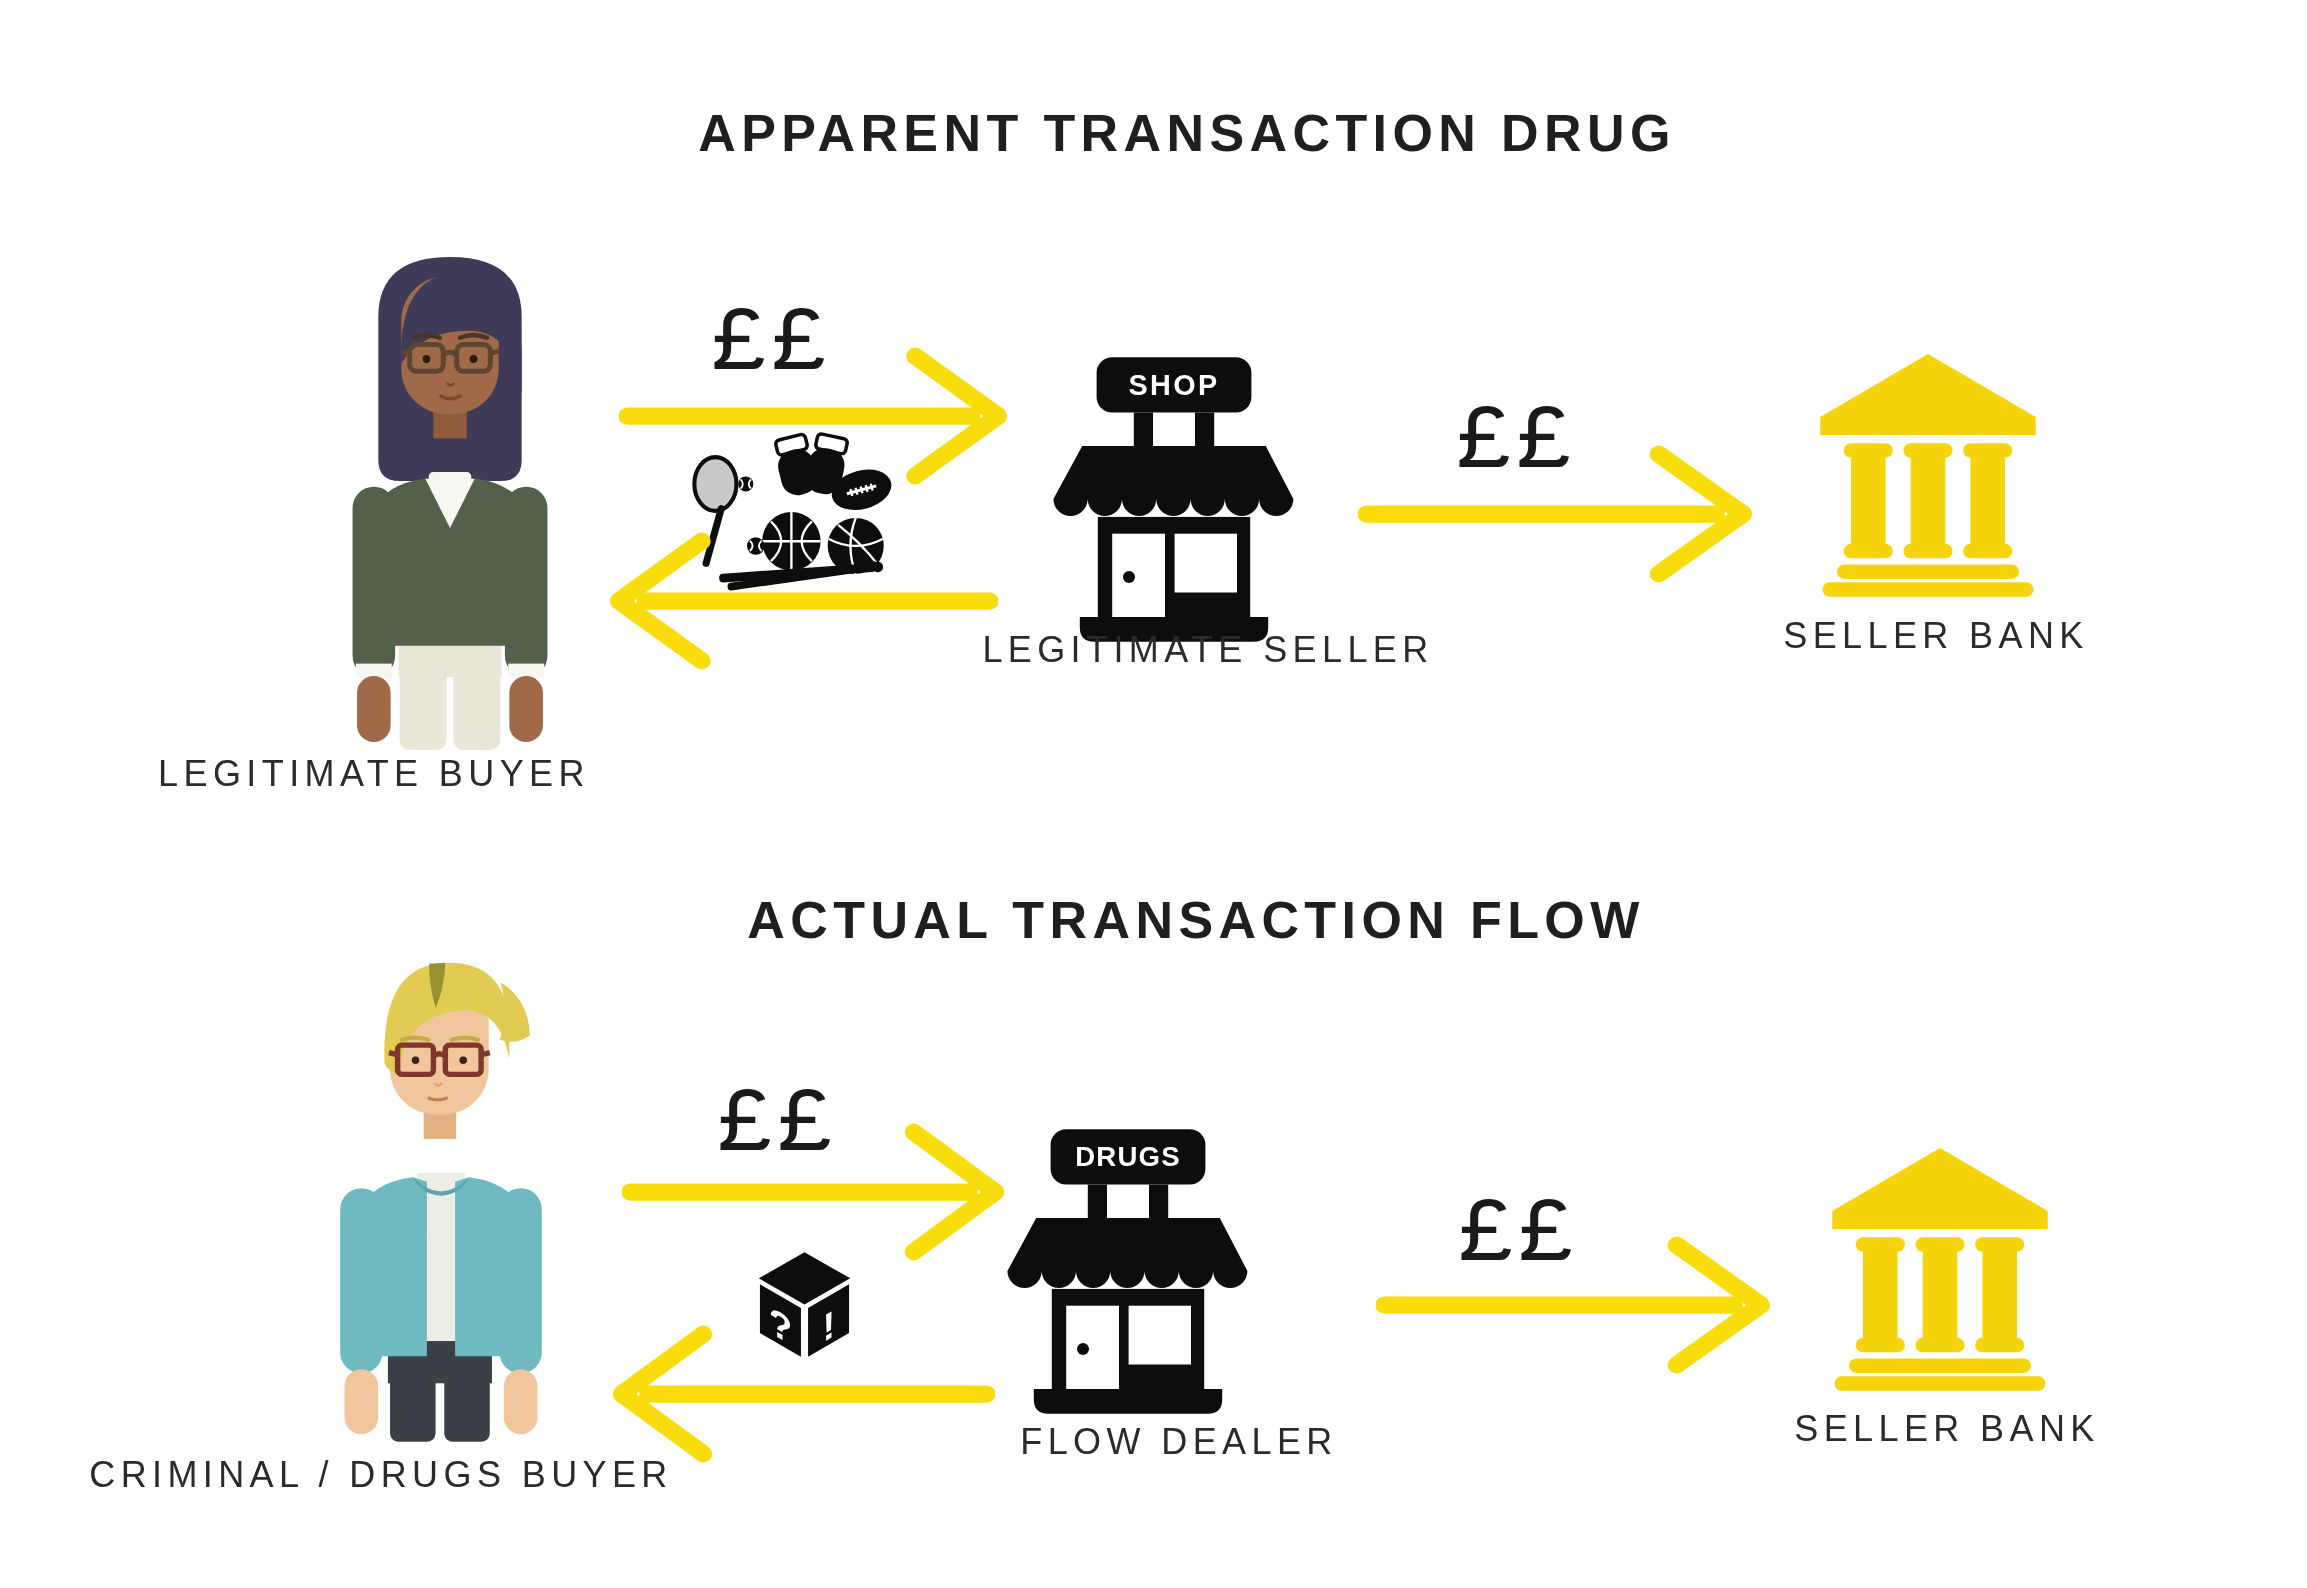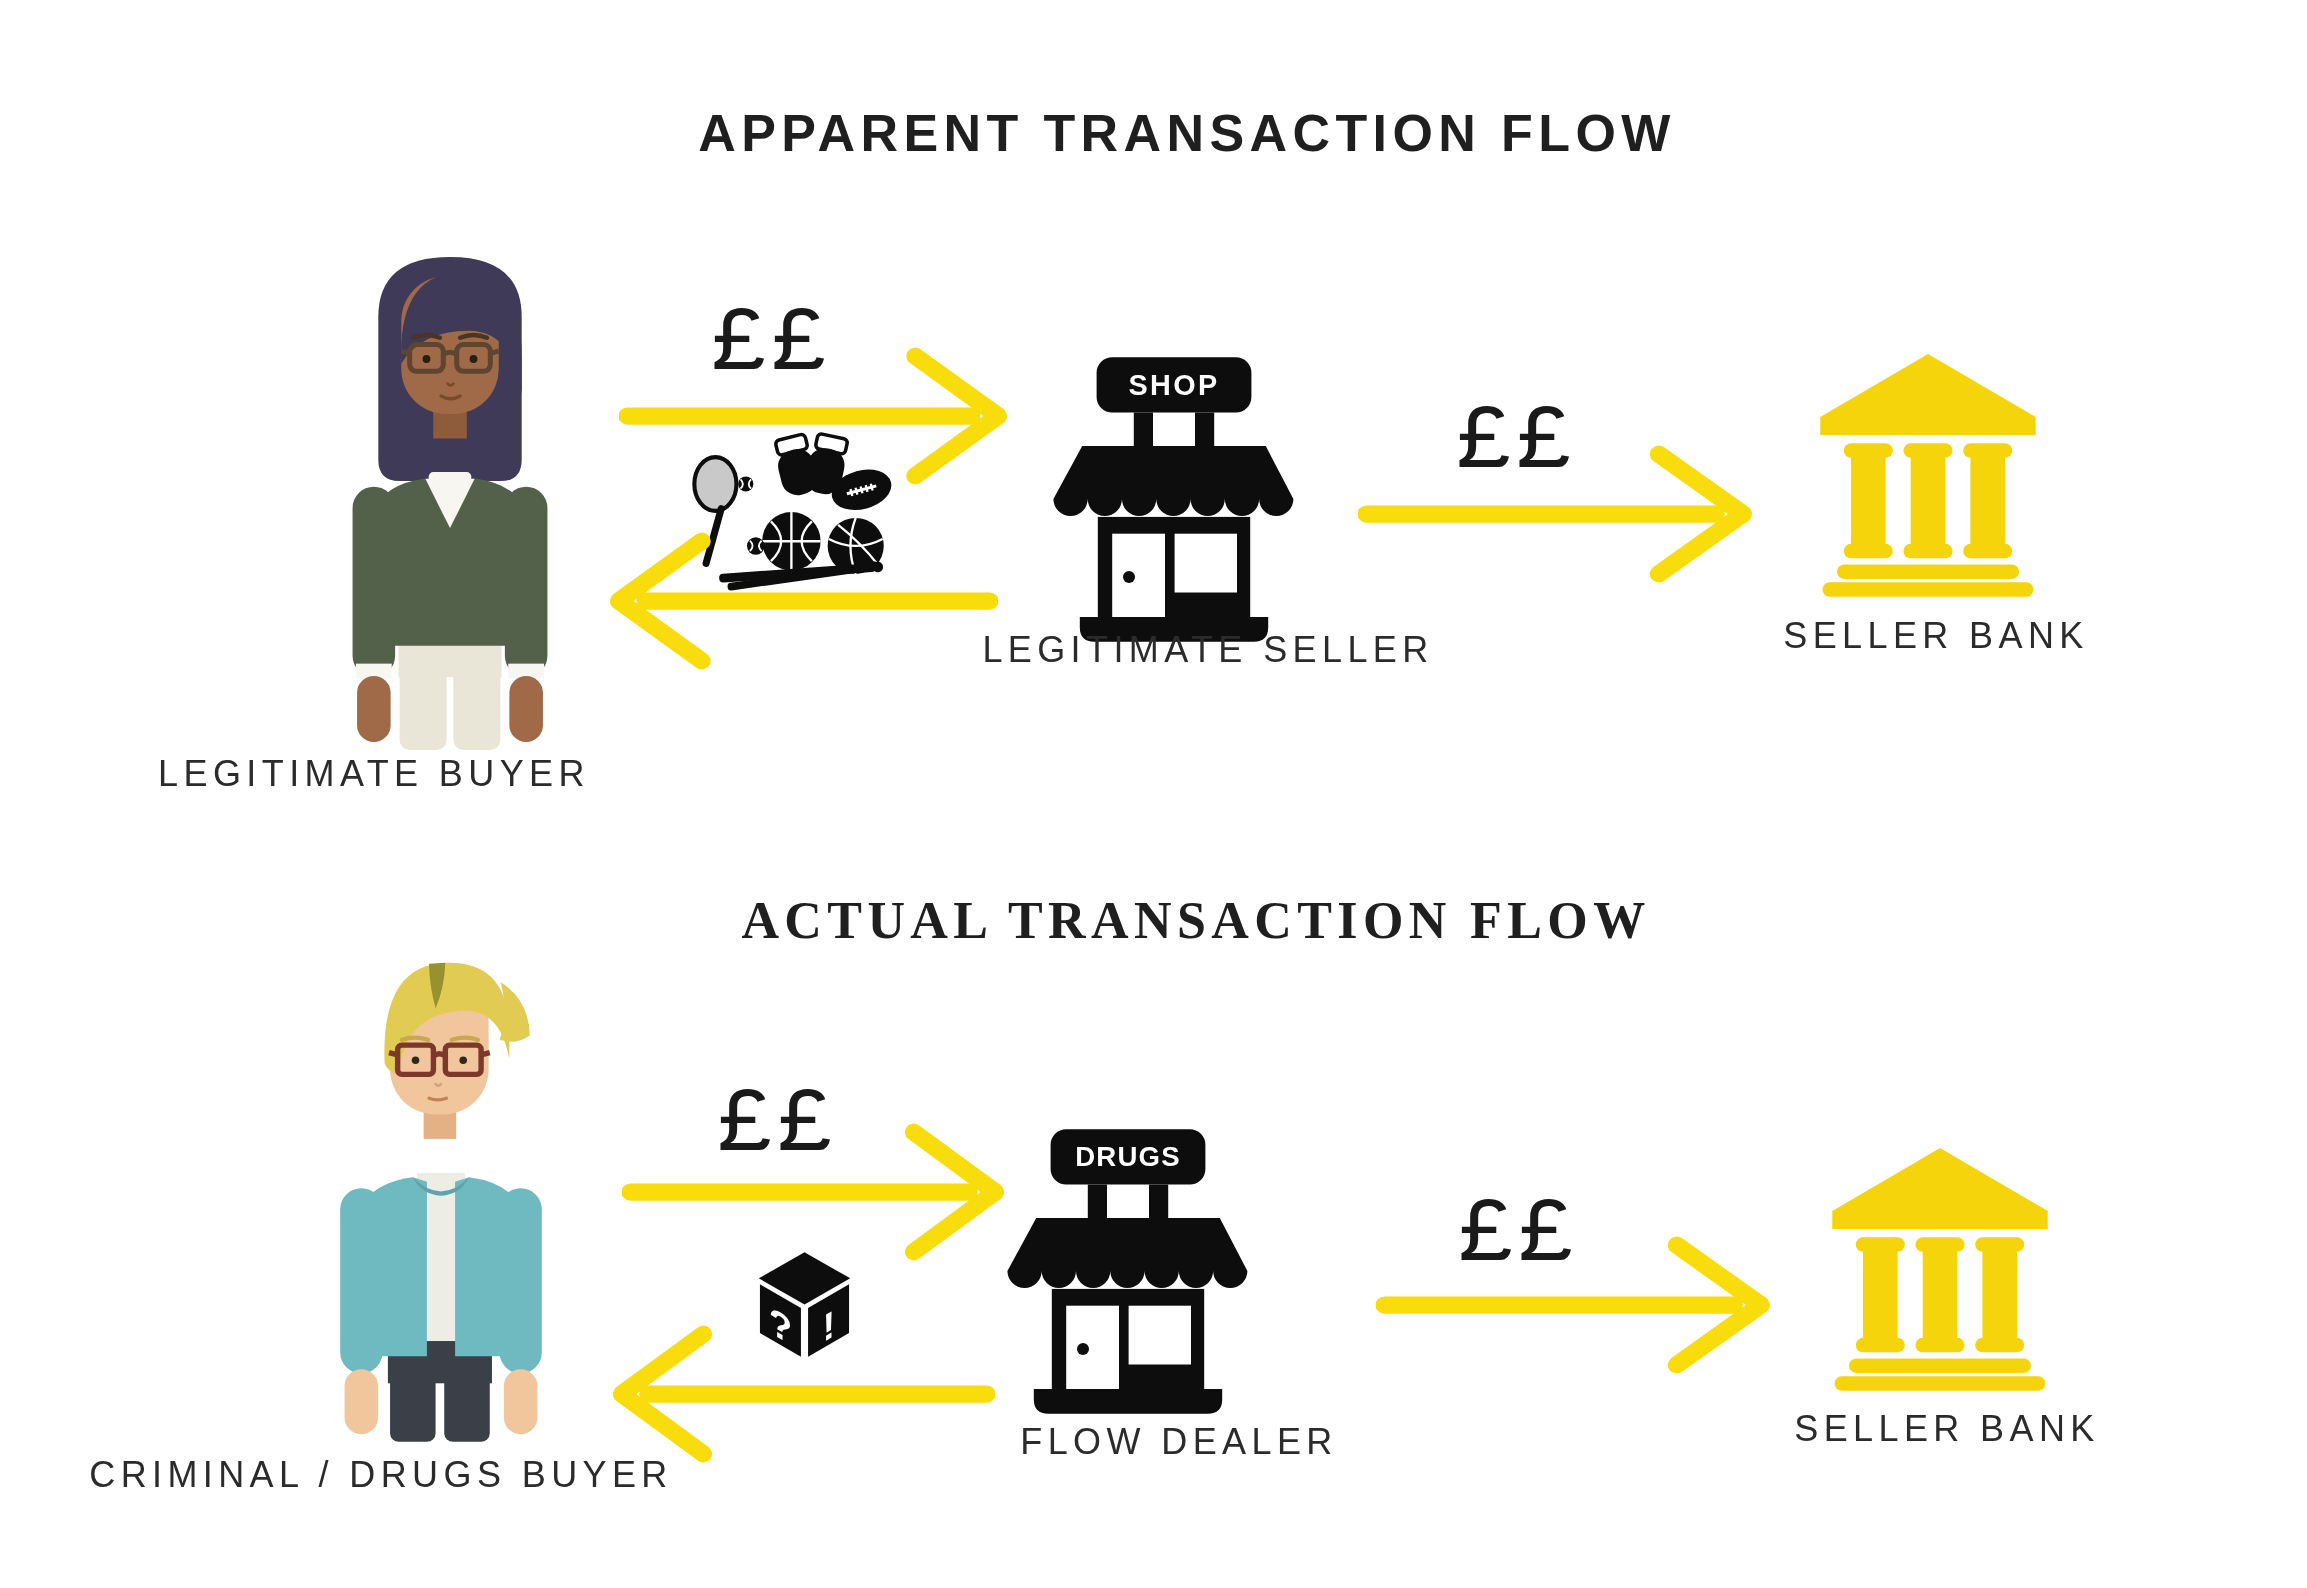--- a/index.html
+++ b/index.html
@@ -23,21 +23,21 @@
   }
   svg{display:block;}
 </style>
 </head>
 <body>
 
 <div class="stage">
 
   <div>
 
-    <div class="flow-title" style="left:1187px;top:133px;">APPARENT TRANSACTION FLOW</div>
+    <div class="flow-title" style="left:1187px;top:133px;">APPARENT TRANSACTION DRUG</div>
 
     <div class="abs" style="left:282px;top:219px;width:336px;">
       <svg viewBox="0 0 600 950" width="336" height="532">
         <path d="M172,175 Q172,68 300,68 Q428,68 428,175 L428,430 Q428,468 390,468 L210,468 Q172,468 172,430 Z" fill="#3E3A58"></path>
         <rect x="270" y="330" width="60" height="62" fill="#8E5B3B"></rect>
         <rect x="213" y="102" width="174" height="246" rx="80" fill="#A06A48"></rect>
         <path d="M213,258 Q206,96 322,94 Q432,92 428,262 L428,312 Q414,208 344,200 Q252,196 213,258 Z" fill="#3E3A58"></path>
         <path d="M234,212 Q258,202 282,212" stroke="#4A3524" stroke-width="8" fill="none" stroke-linecap="round"></path>
         <path d="M318,212 Q342,202 366,212" stroke="#4A3524" stroke-width="8" fill="none" stroke-linecap="round"></path>
         <g stroke="#5E452F" stroke-width="9" fill="none">
@@ -171,21 +171,21 @@
           <rect x="52" y="382" width="326" height="26" rx="13"></rect>
           <rect x="26" y="414" width="378" height="26" rx="13"></rect>
         </g>
       </svg>
     </div>
     <div class="entity-label" style="left:1936px;top:636px;">SELLER BANK</div>
   </div>
 
   <div>
 
-    <div class="flow-title" style="left:1196px;top:920px;font-family:Liberation Serif, serif;">ACTUAL TRANSACTION FLOW</div>
+    <div class="flow-title" style="left:1196px;top:920px;">ACTUAL TRANSACTION FLOW</div>
 
     <div class="abs" style="left:273px;top:928px;width:336px;">
       <svg viewBox="0 0 620 950" width="336" height="515">
         <rect x="278" y="325" width="60" height="64" fill="#E3B183"></rect>
         <rect x="216" y="92" width="182" height="252" rx="84" fill="#F2C69C"></rect>
         <path d="M206,250 Q198,66 322,64 Q434,62 436,190 L436,242 Q420,150 350,152 Q262,158 240,230 Q230,252 226,268 Q212,264 206,250 Z" fill="#E2CB52"></path>
         <path d="M420,100 Q472,132 474,198 Q448,216 418,206 Q436,160 420,100 Z" fill="#E2CB52"></path>
         <path d="M288,66 L318,64 Q316,112 300,148 Q288,104 288,66 Z" fill="#97912F"></path>
         <path d="M238,206 Q262,198 286,206" stroke="#C8A94E" stroke-width="8" fill="none" stroke-linecap="round"></path>
         <path d="M330,206 Q354,198 378,206" stroke="#C8A94E" stroke-width="8" fill="none" stroke-linecap="round"></path>

